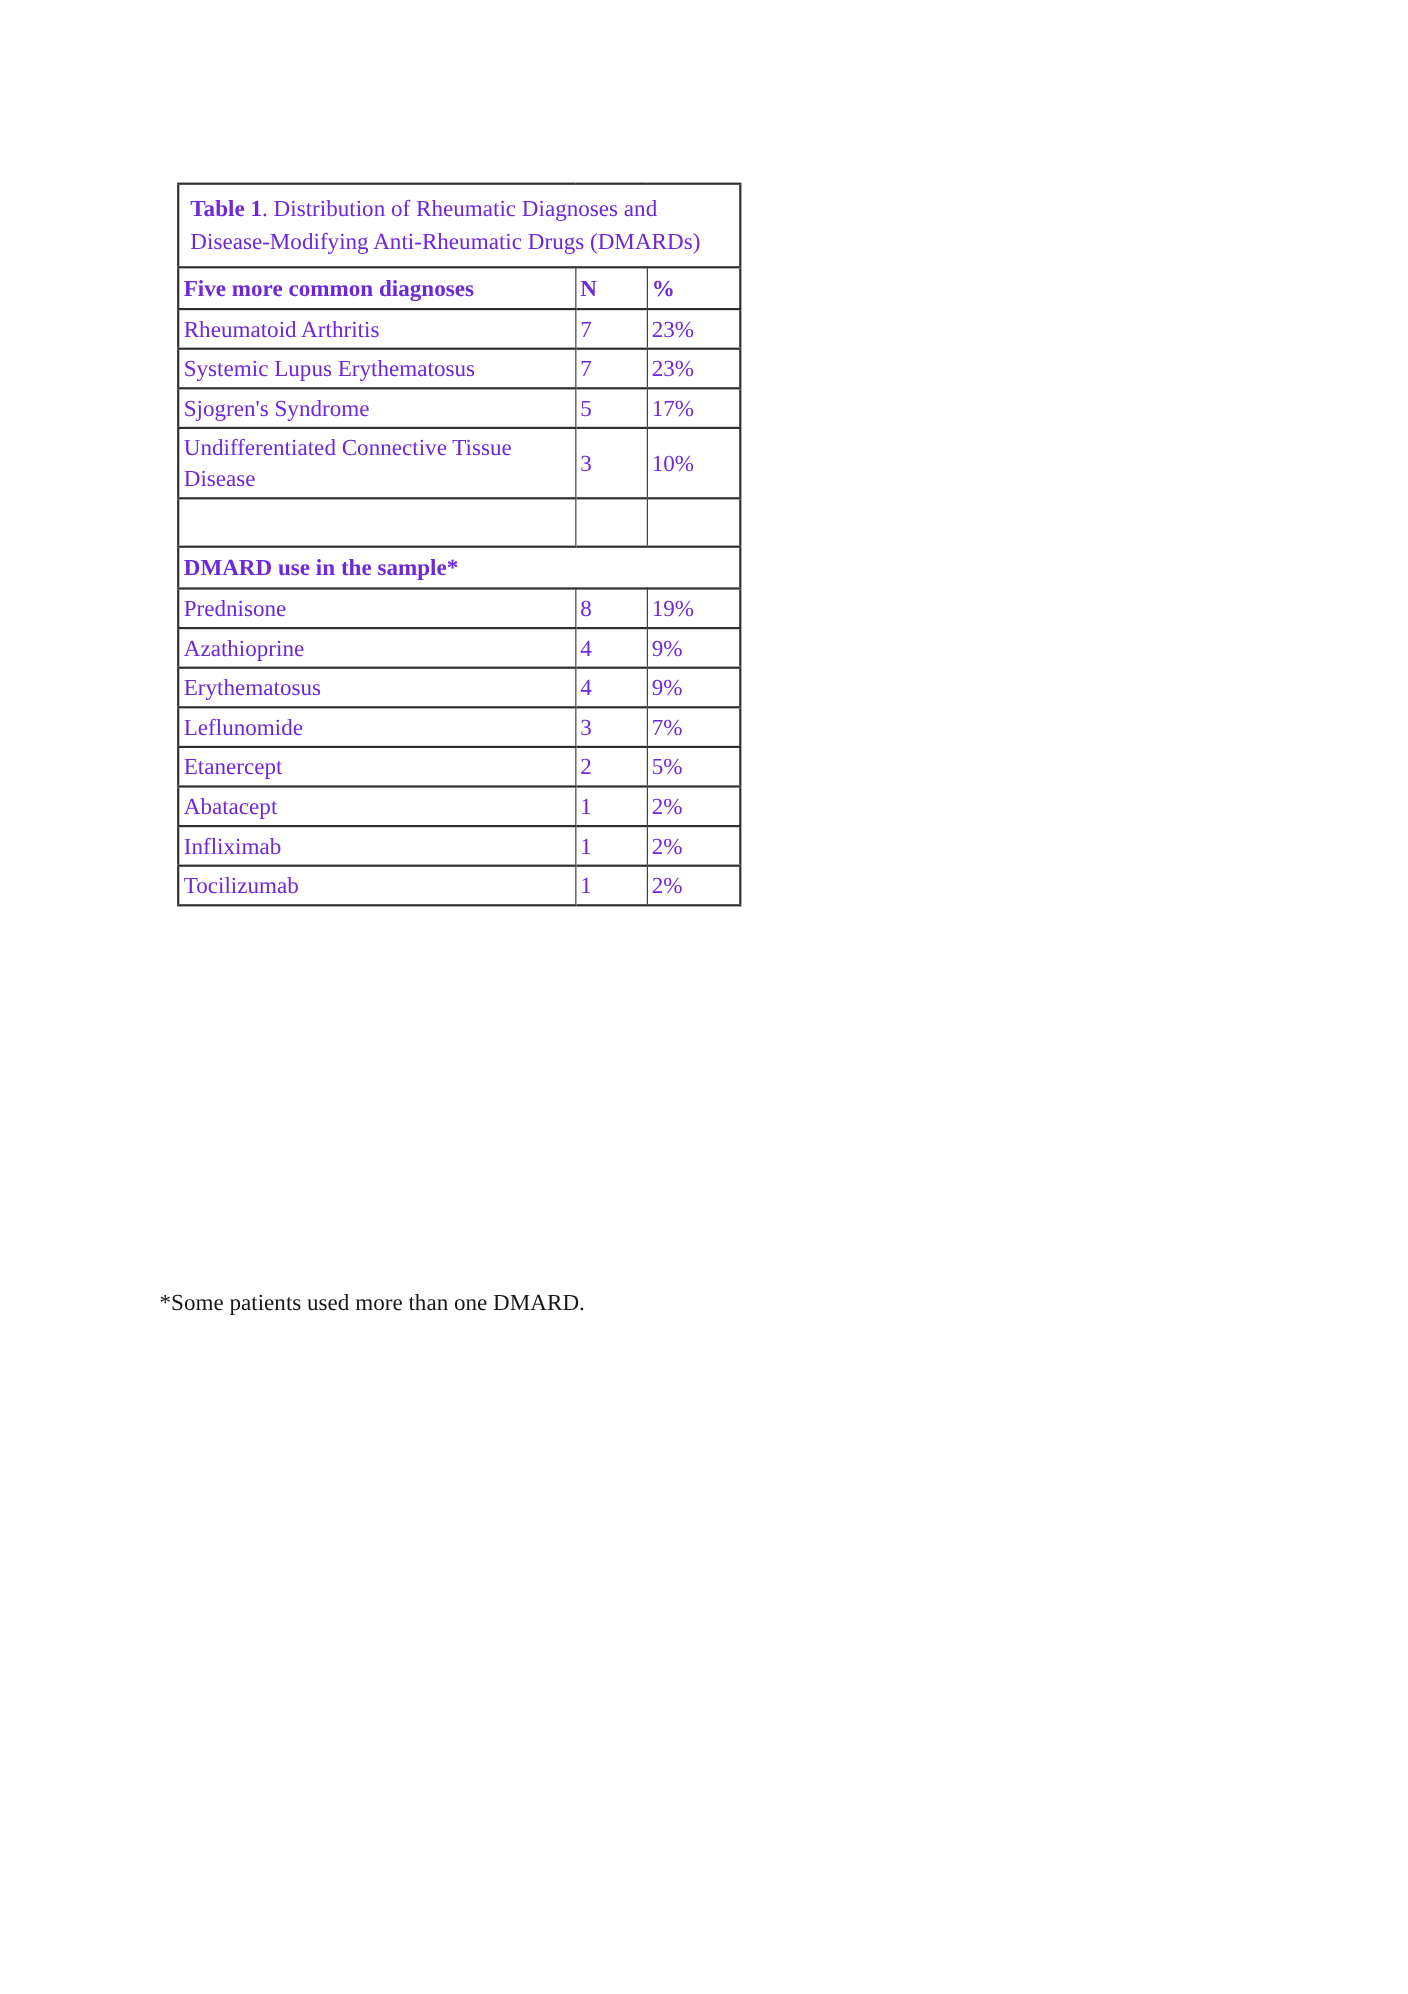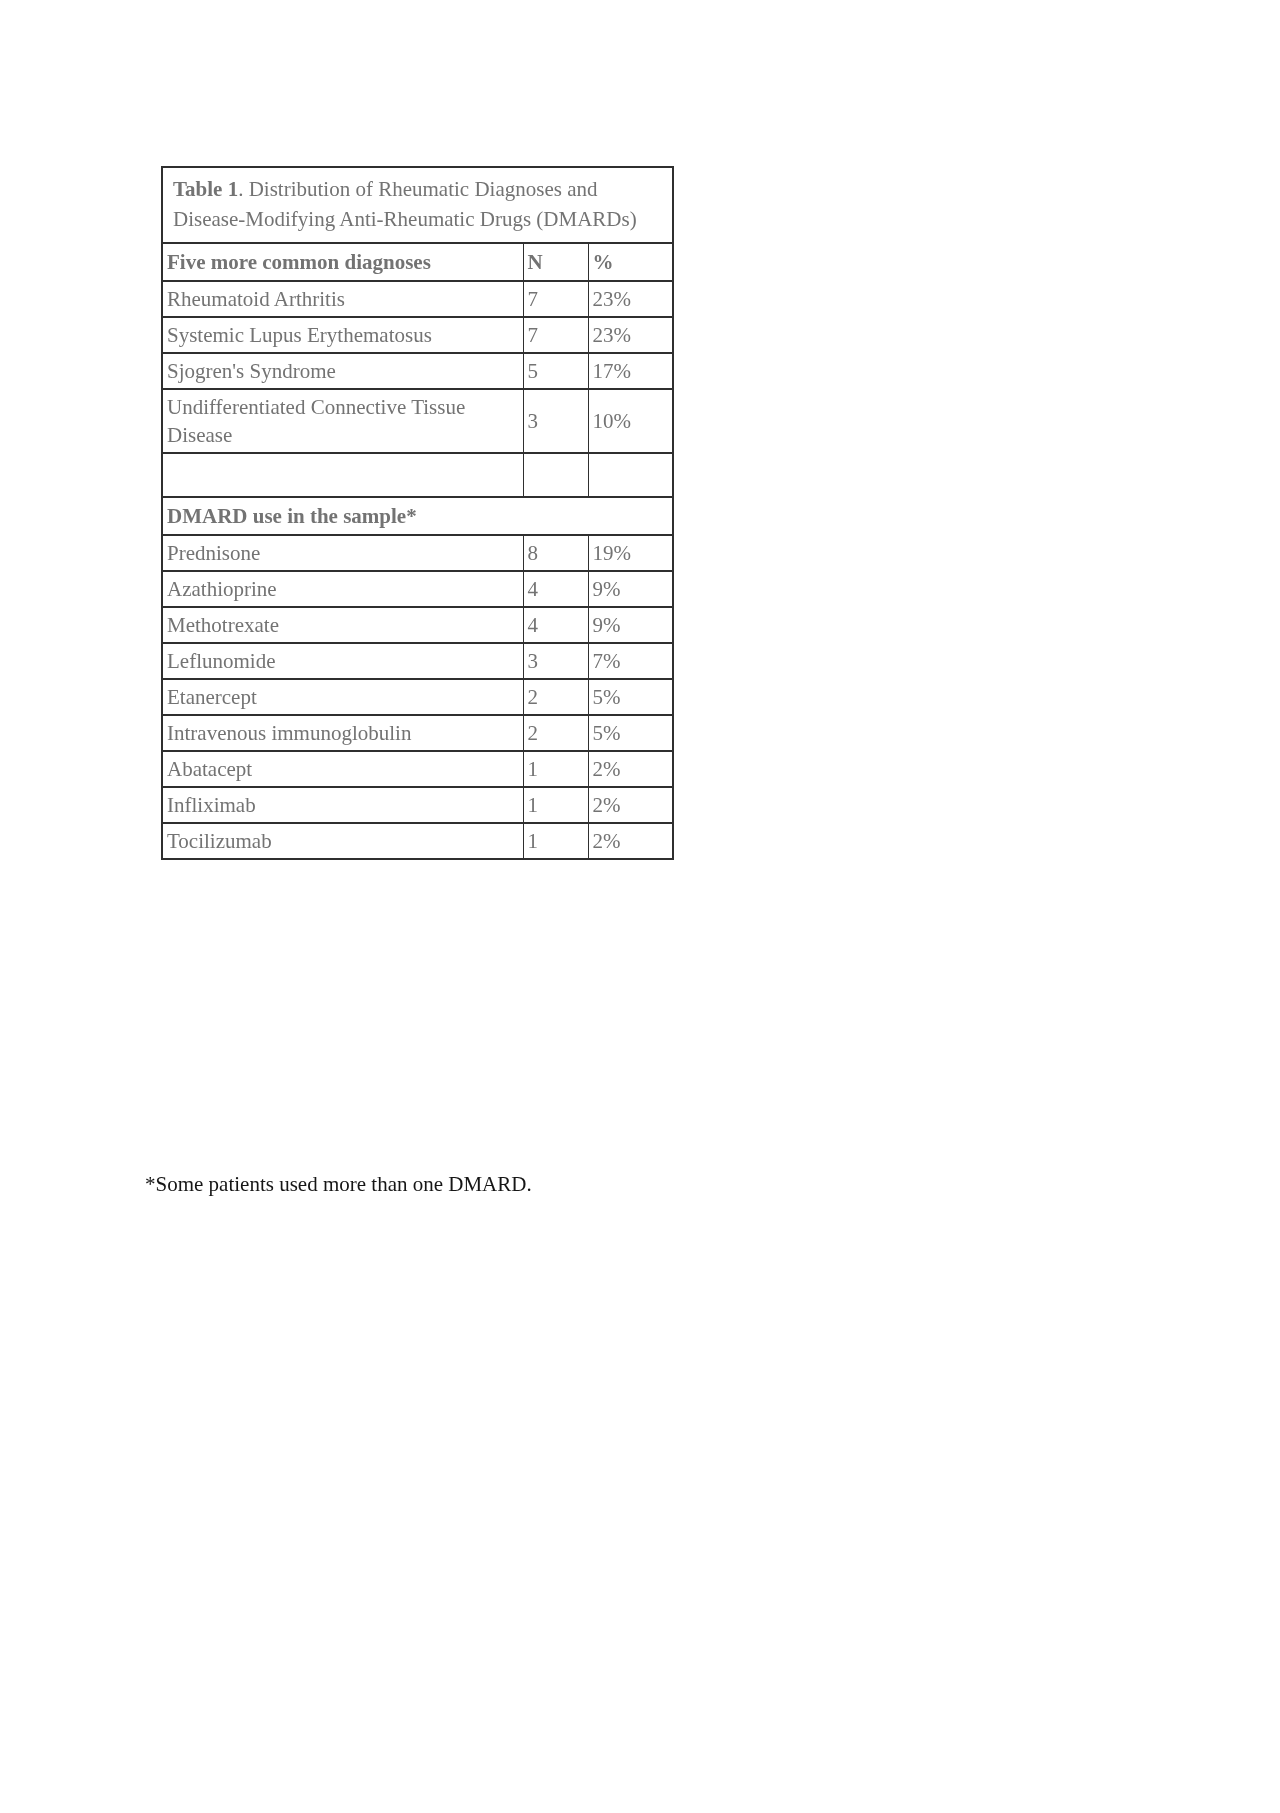--- a/index.html
+++ b/index.html
@@ -20,21 +20,21 @@
     left: 161px;
     top: 166px;
     width: 511px;
   }
   table.data-table {
     border-collapse: collapse;
     width: 100%;
     table-layout: fixed;
     font-size: 21px;
     line-height: 28px;
-    color: #737373;
+    color: #6d28d9;
     border: 2px solid #2f2f2f;
   }
   table.data-table td, table.data-table th {
     border: solid #2f2f2f;
     border-width: 2px 1px;
     padding: 3px 4px;
     vertical-align: middle;
     background: #ffffff;
     font-weight: normal;
     text-align: left;
@@ -140,43 +140,38 @@
             <td class="num">19%</td>
           </tr>
 
           <tr class="data-row">
             <td class="label">Azathioprine</td>
             <td class="num">4</td>
             <td class="num">9%</td>
           </tr>
 
           <tr class="data-row">
-            <td class="label">Methotrexate</td>
+            <td class="label">Erythematosus</td>
             <td class="num">4</td>
             <td class="num">9%</td>
           </tr>
 
           <tr class="data-row">
             <td class="label">Leflunomide</td>
             <td class="num">3</td>
             <td class="num">7%</td>
           </tr>
 
 
           <tr class="data-row">
             <td class="label">Etanercept</td>
             <td class="num">2</td>
             <td class="num">5%</td>
           </tr>
 
-          <tr class="data-row">
-            <td class="label">Intravenous immunoglobulin</td>
-            <td class="num">2</td>
-            <td class="num">5%</td>
-          </tr>
 
 
           <tr class="data-row">
             <td class="label">Abatacept</td>
             <td class="num">1</td>
             <td class="num">2%</td>
           </tr>
 
           <tr class="data-row">
             <td class="label">Infliximab</td>

